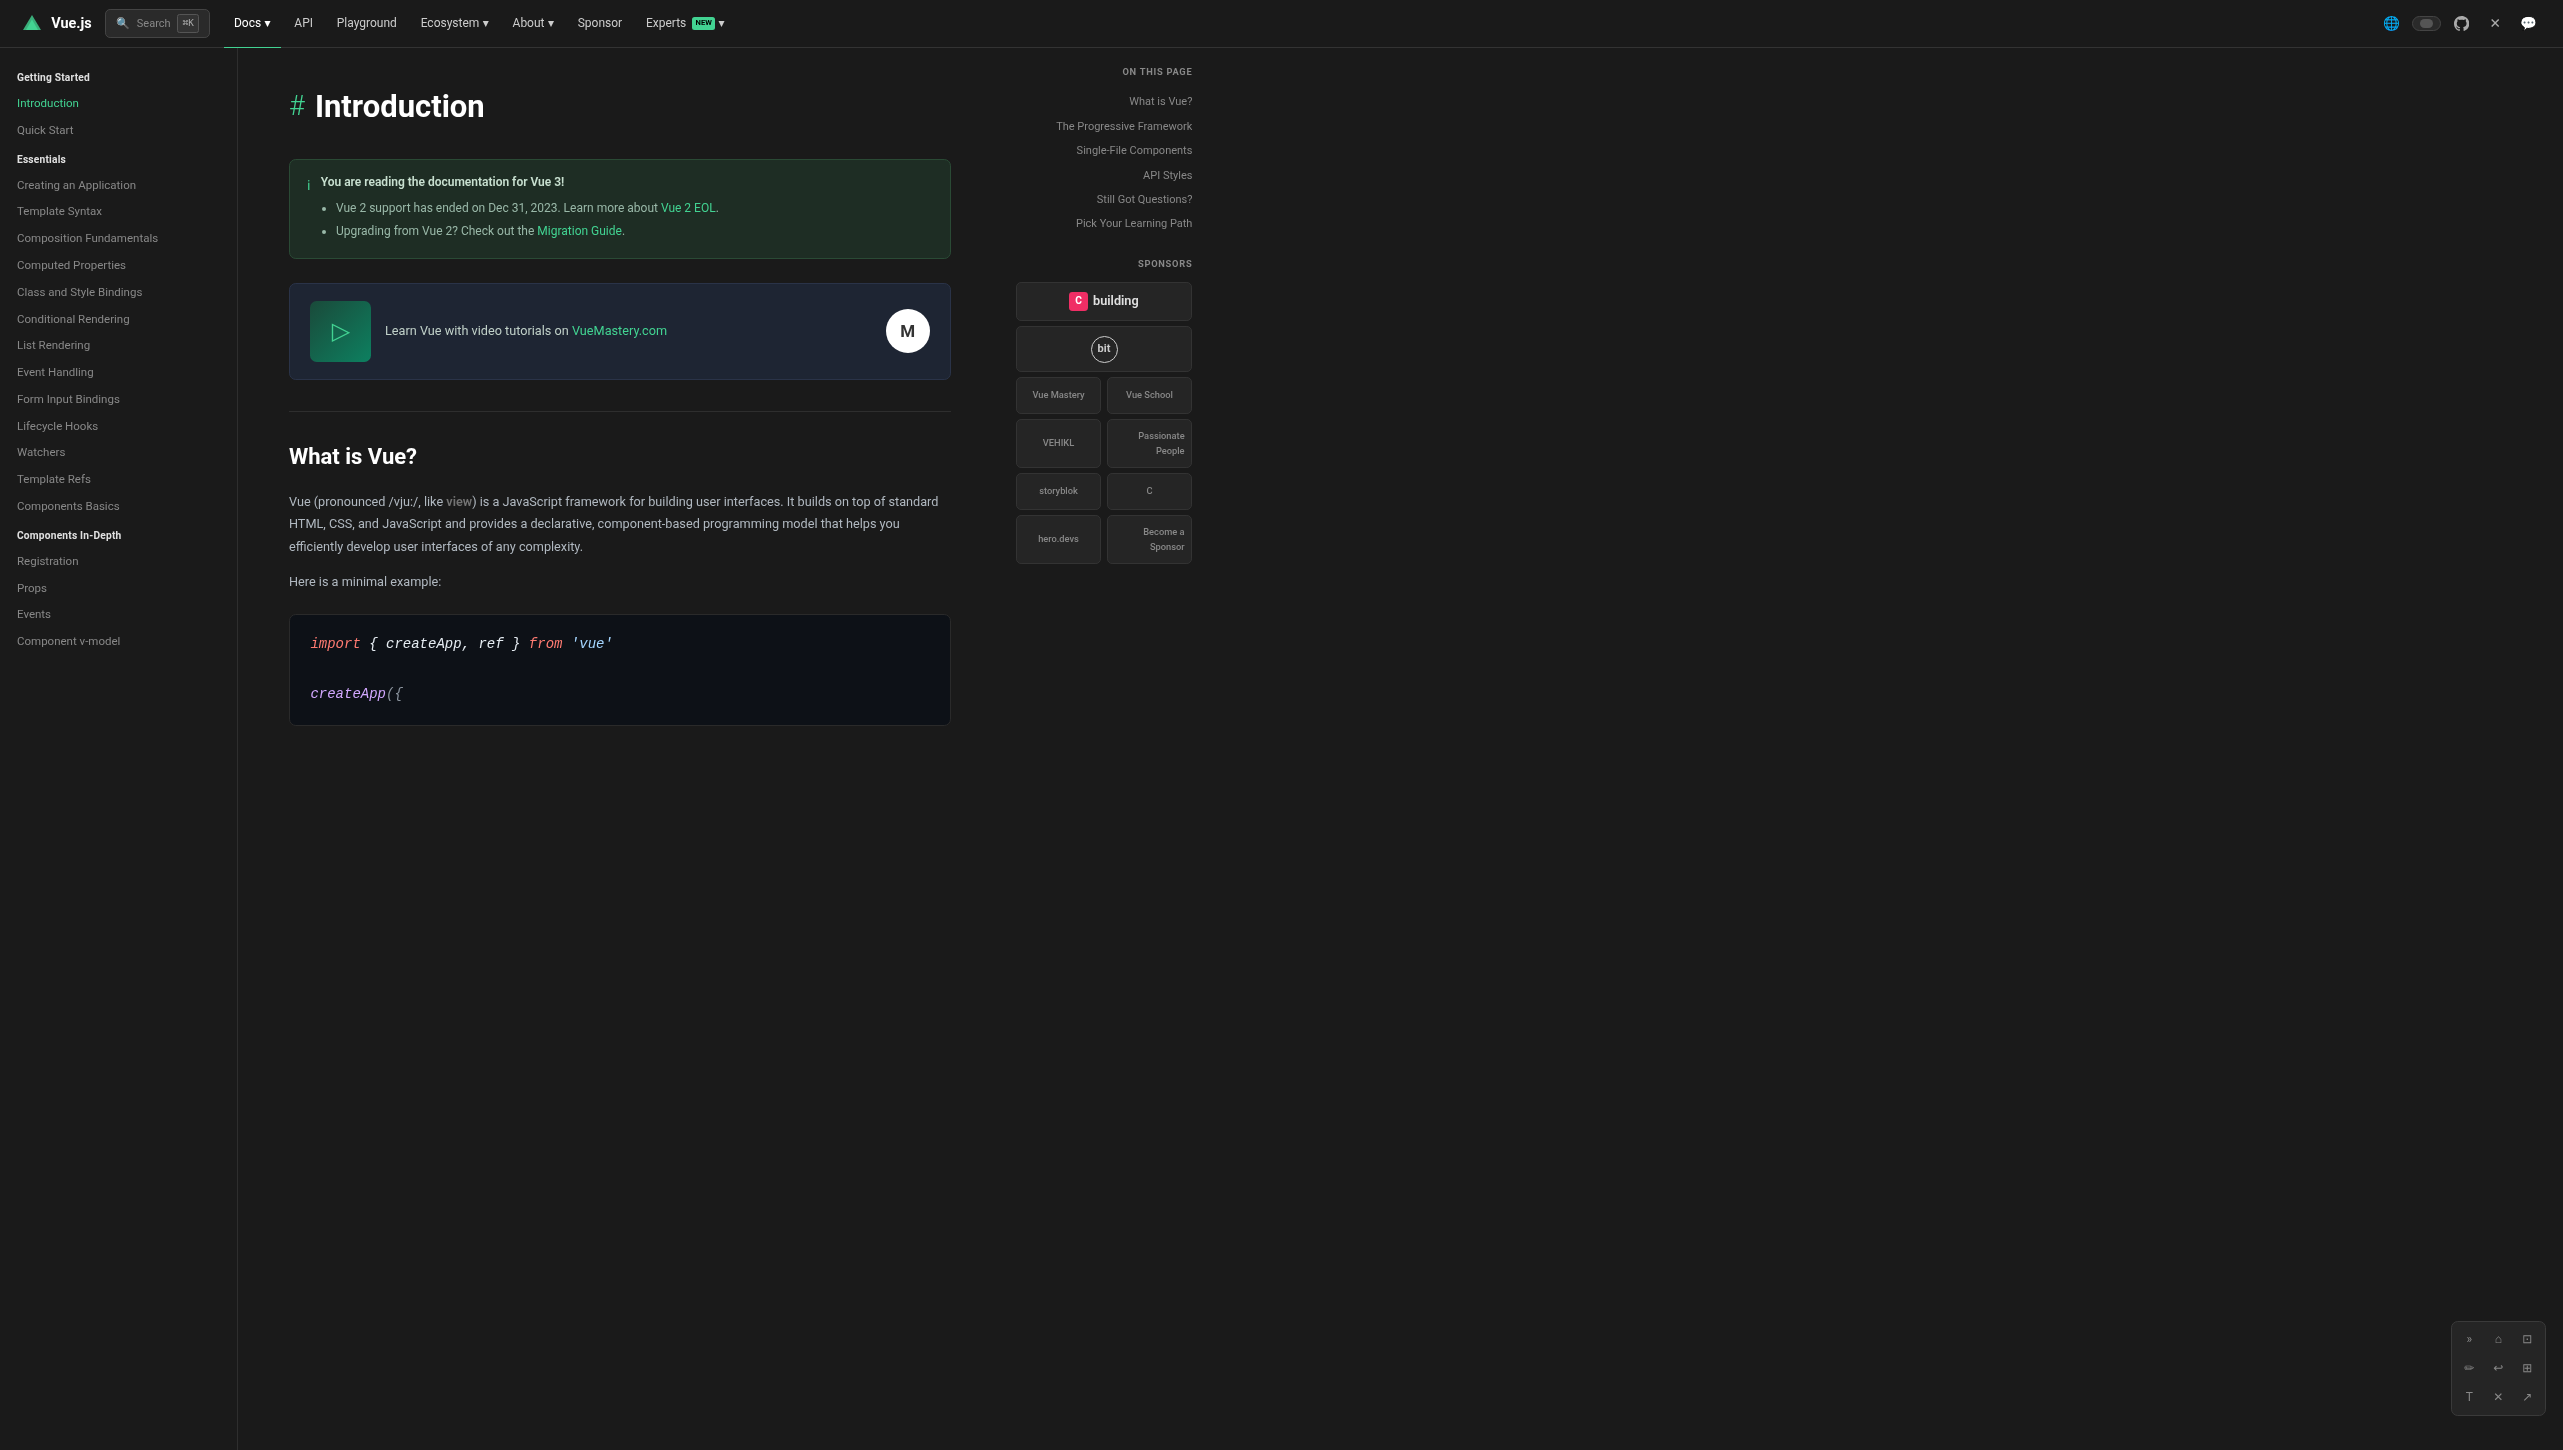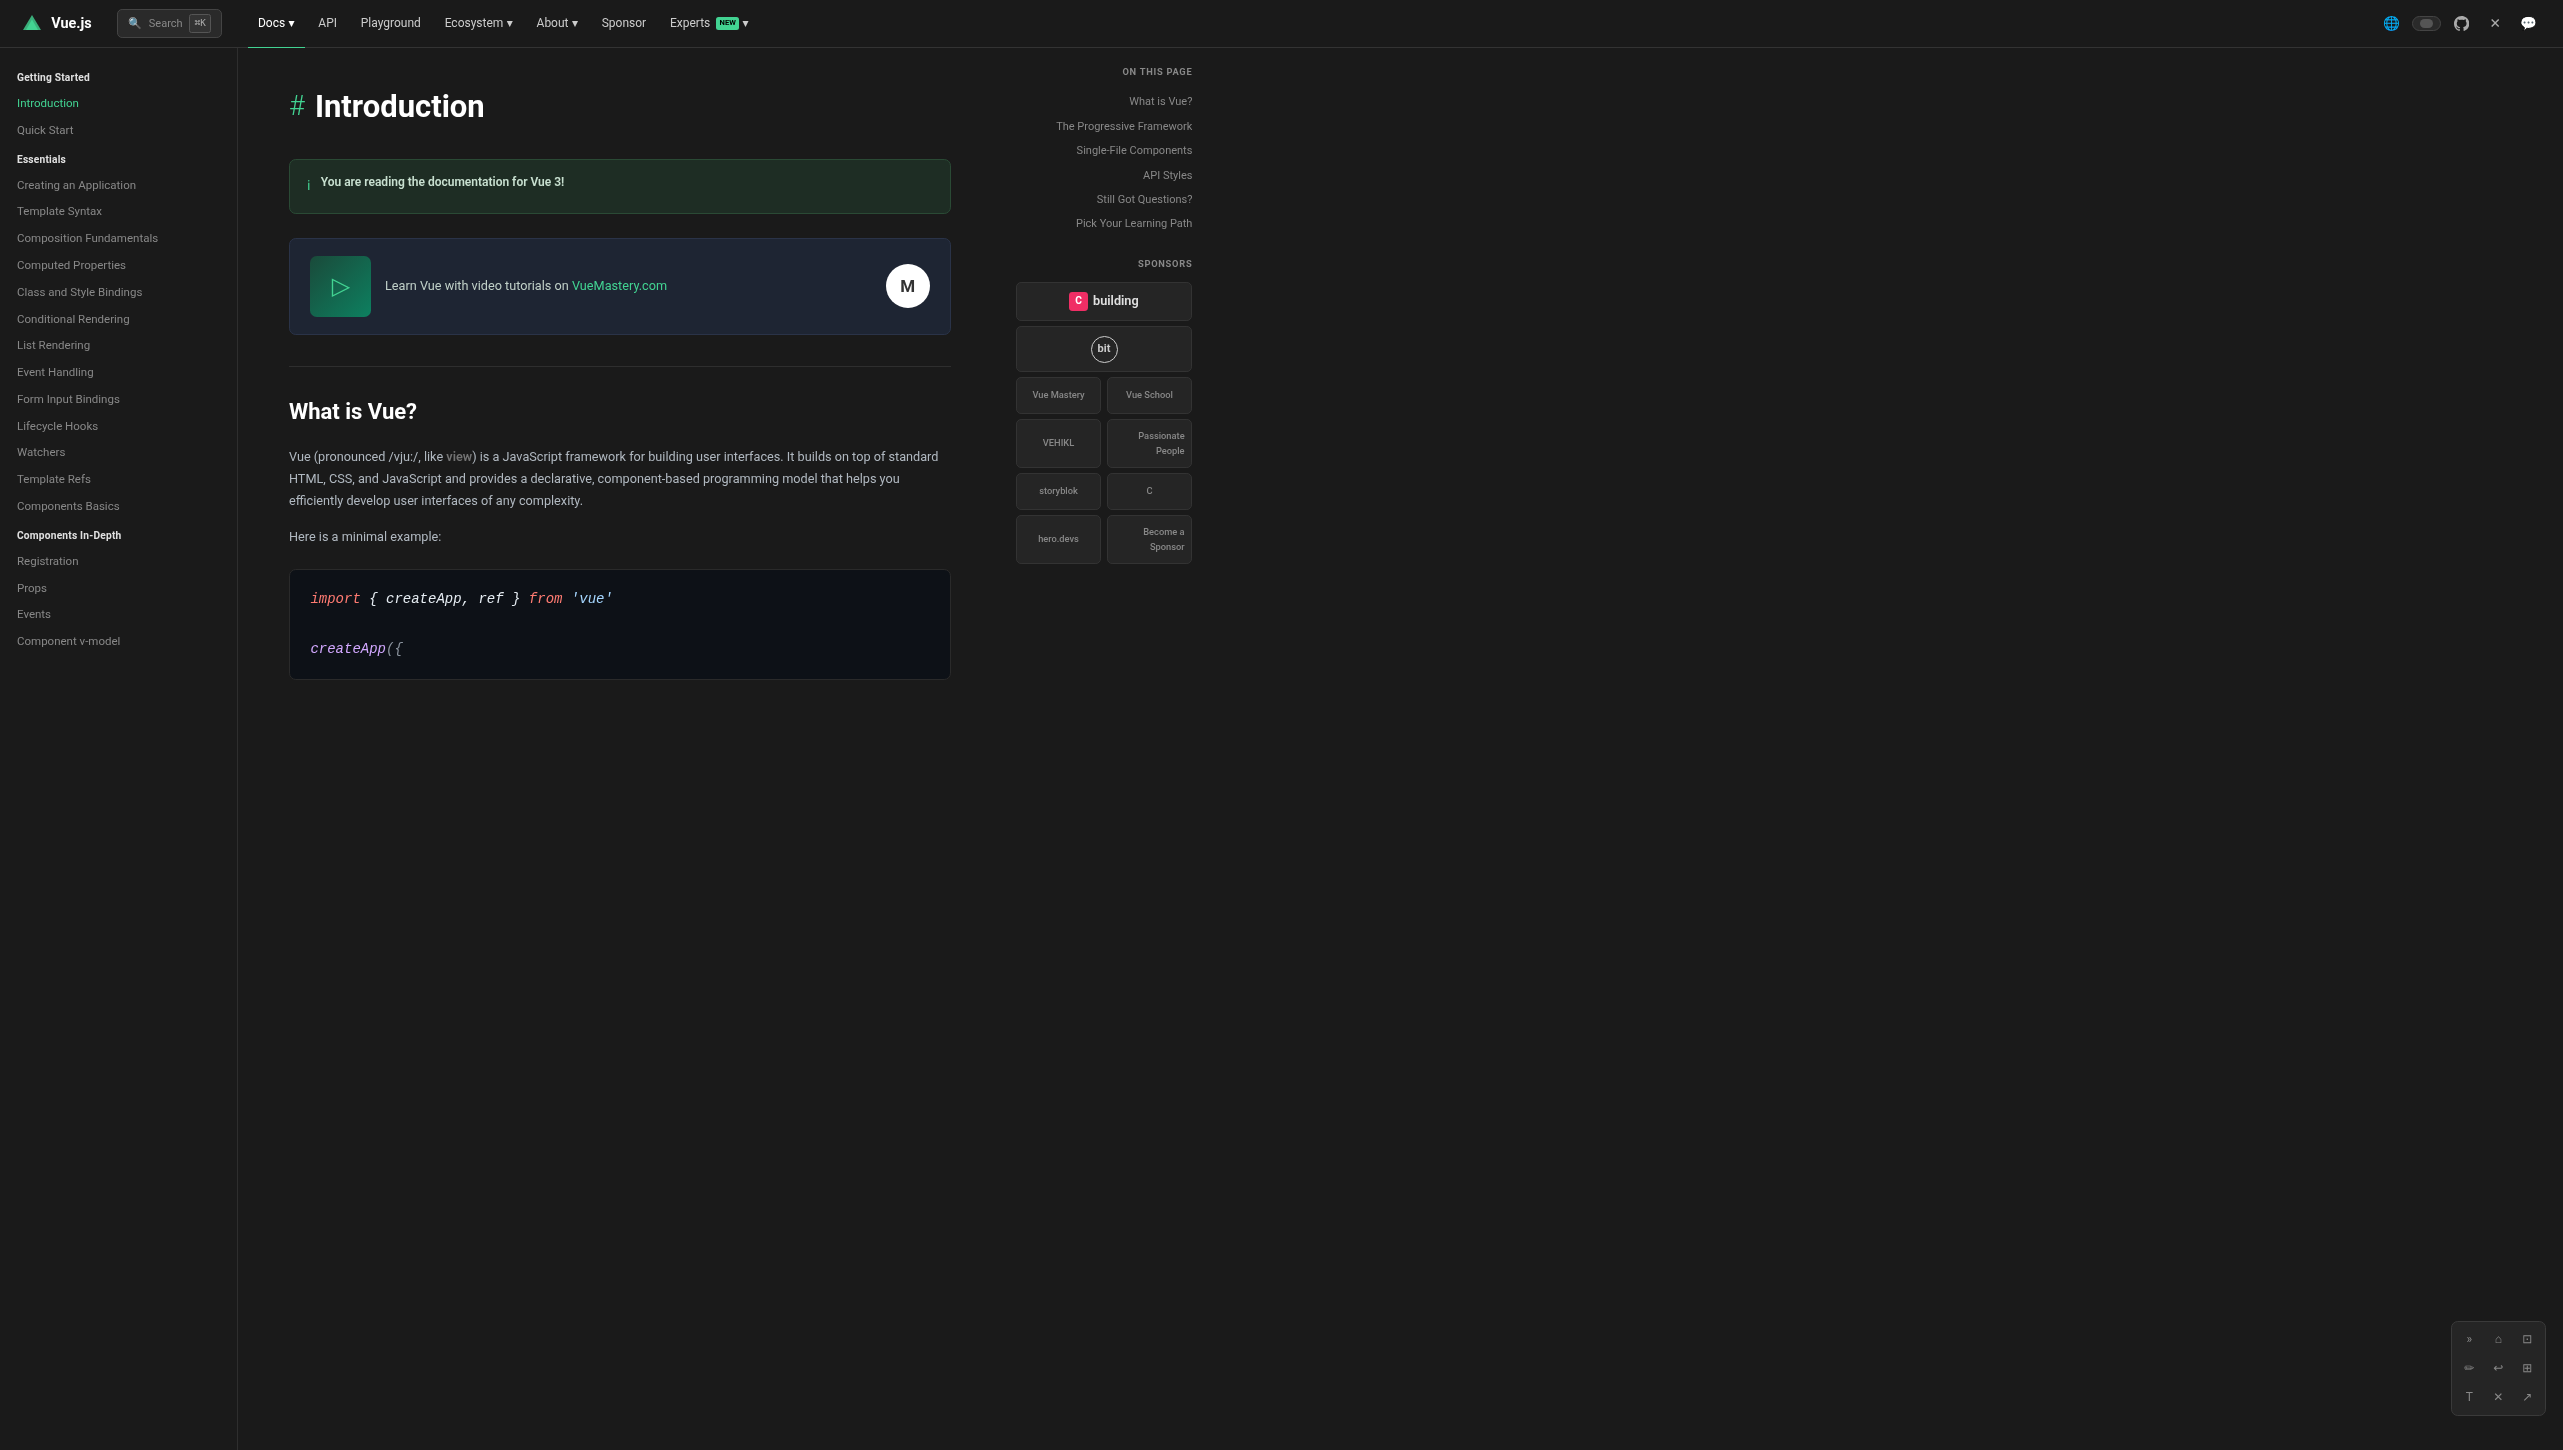--- a/index.html
+++ b/index.html
@@ -15,21 +15,21 @@
     .topnav {
       display: flex;
       align-items: center;
       height: 48px;
       background: #1a1a1a;
       border-bottom: 0.8px solid #333;
       padding: 0 20.4px;
       position: sticky;
       top: 0;
       z-index: 100;
-      gap: 12px;
+      gap: 0;
     }
     .topnav-logo {
       display: flex;
       align-items: center;
       gap: 6.8px;
       color: #fff;
       font-weight: 700;
       font-size: 14.4px;
       margin-right: 13.6px;
     }
@@ -654,20 +654,28 @@
 
     <div class="page-title">
       <span class="hash-icon">#</span>
       <h1>Introduction</h1>
     </div>
 
     <div class="info-banner">
       <span class="info-banner-icon">ℹ</span>
       <div>
         <div class="info-banner-title">You are reading the documentation for Vue 3!</div>
+        <ul>
+          <li>
+            <span>Vue 2 support has ended on Dec 31, 2023. Learn more about </span><a class="link-text">Vue 2 EOL</a><span>.</span>
+          </li>
+          <li>
+            <span>Upgrading from Vue 2? Check out the </span><a class="link-text">Migration Guide</a><span>.</span>
+          </li>
+        </ul>
       </div>
     </div>
 
     <div class="promo-banner">
       <div class="promo-left">
         <div class="promo-thumb">▷</div>
         <div class="promo-text">
           <span>Learn Vue with video tutorials on </span><a class="link-text">VueMastery.com</a>
         </div>
       </div>

